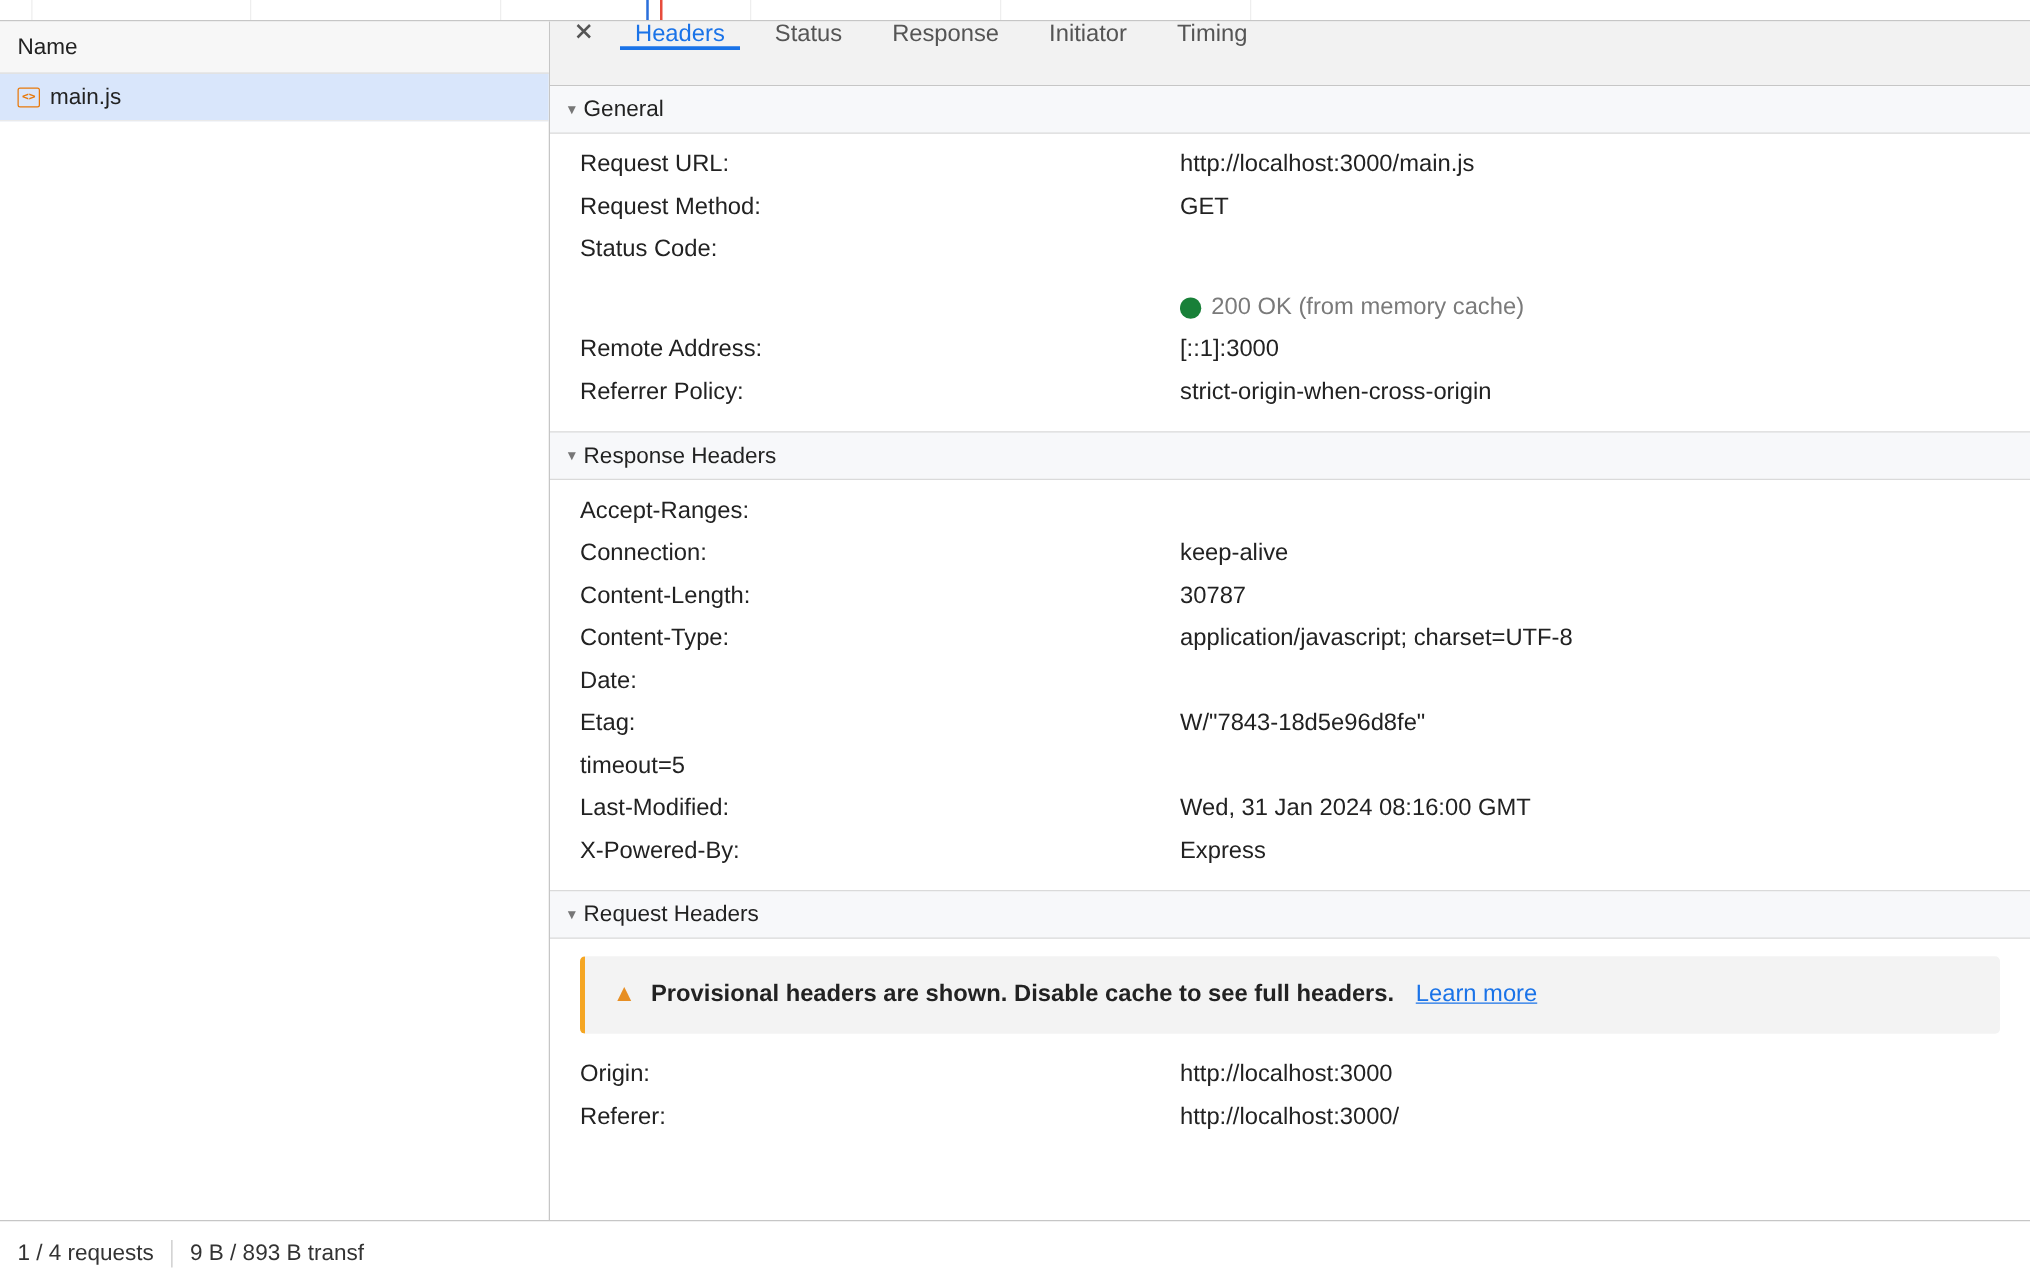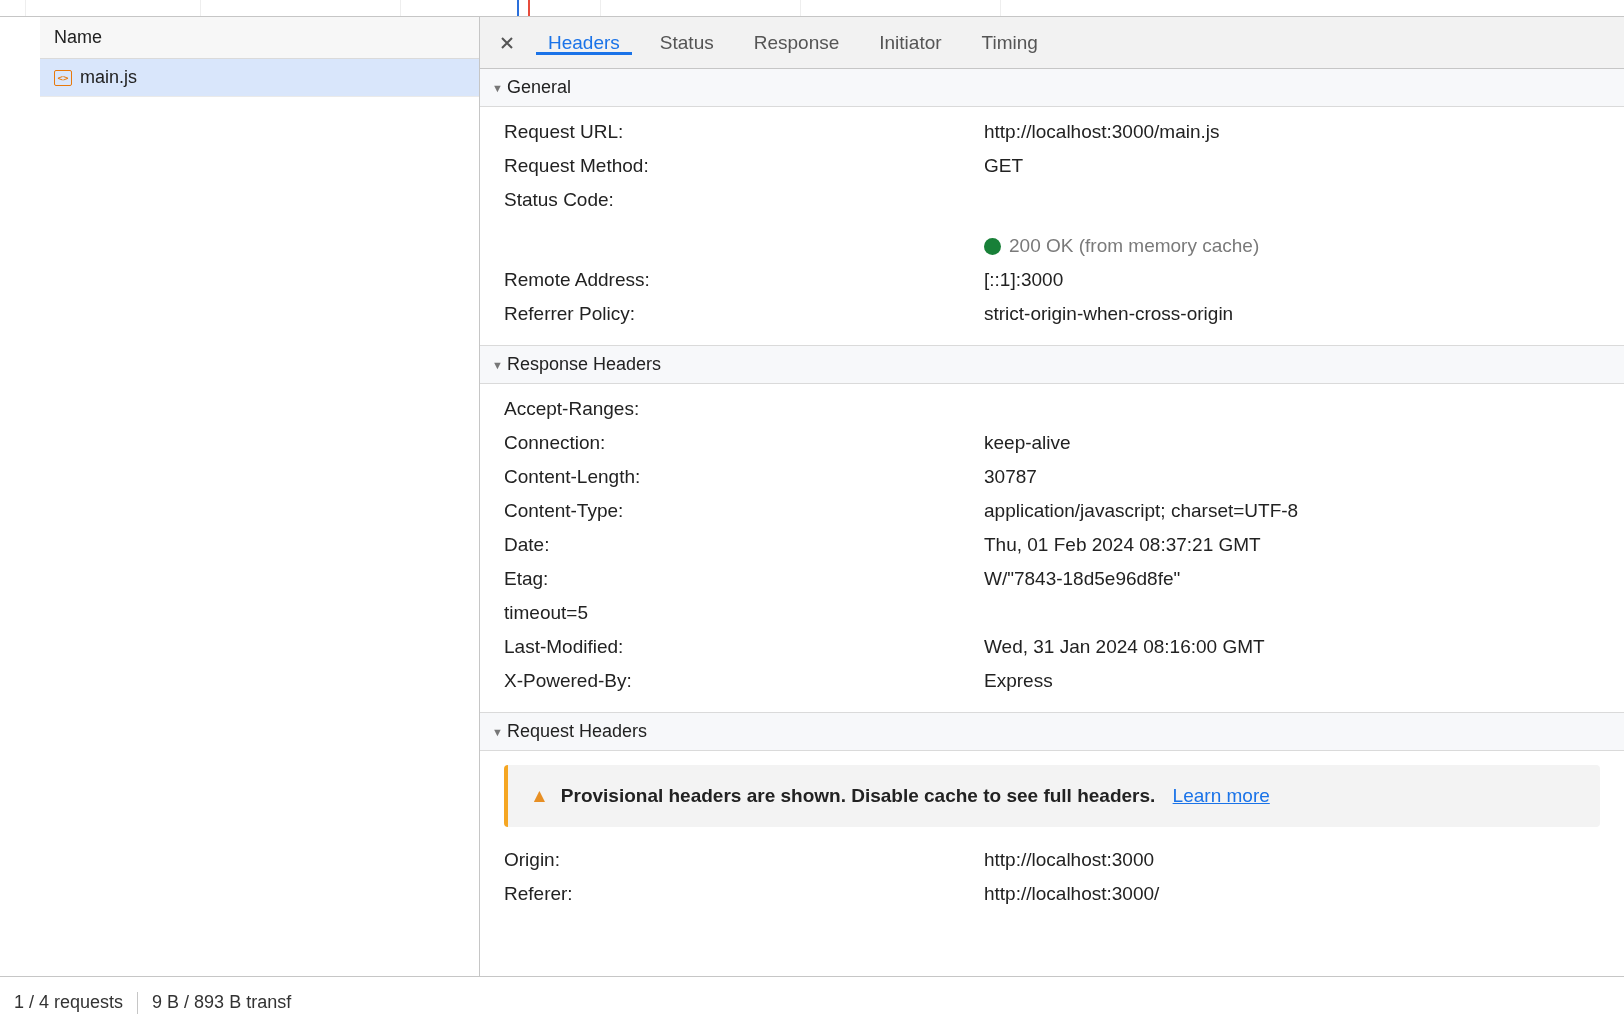--- a/index.html
+++ b/index.html
@@ -4,31 +4,31 @@
 <style>
 * { box-sizing: border-box; margin: 0; padding: 0; }
 body { font-family: -apple-system, BlinkMacSystemFont, "Segoe UI", Helvetica, Arial, sans-serif; font-size: 14px; color: #333; background: #fff; width: 1624px; height: 1028px; overflow: hidden; }
 .root { display: flex; flex-direction: column; height: 100%; }
 
 .timeline-strip { height: 17px; border-bottom: 1px solid #c6c6c6; background: #fff; position: relative; }
 .timeline-strip .tick { position: absolute; top: 0; width: 1px; height: 100%; background: #eee; }
 .timeline-strip .cursor { position: absolute; top: 0; width: 2px; height: 100%; background: #e74c3c; }
 .timeline-strip .cursor2 { position: absolute; top: 0; width: 2px; height: 100%; background: #2a6fdb; }
 
-.main { flex: 1; display: flex; min-height: 0; padding-left: 40px; }
+.main { flex: 1; display: flex; min-height: 0; }
 
 .sidebar { width: 440px; border-right: 1px solid #c6c6c6; display: flex; flex-direction: column; }
 .sidebar-header { height: 42px; display: flex; align-items: center; padding: 0 14px; border-bottom: 1px solid #dadada; background: #f7f7f7; font-size: 18px; color: #222; }
 .list { flex: 1; overflow: auto; }
 .row { height: 38px; display: flex; align-items: center; padding: 0 14px; gap: 8px; border-bottom: 1px solid #eaeaea; font-size: 18px; color: #222; cursor: pointer; }
 .row.selected { background: #d9e6fb; }
 .file-icon { width: 18px; height: 16px; border: 1.5px solid #e8790b; border-radius: 2px; display: flex; align-items: center; justify-content: center; font-size: 9px; color: #e8790b; font-family: monospace; font-weight: bold; flex-shrink: 0; }
 
 .detail { flex: 1; display: flex; flex-direction: column; min-width: 0; }
-.tabbar { height: 52px; display: flex; align-items: center; background: #f2f2f2; border-bottom: 1px solid #c6c6c6; padding-left: 6px; }
+.tabbar { height: 52px; display: flex; align-items: flex-start; background: #f2f2f2; border-bottom: 1px solid #c6c6c6; padding-left: 6px; }
 .close-btn { width: 42px; display: flex; align-items: center; justify-content: center; font-size: 18px; color: #555; cursor: pointer; }
 .tab { display: flex; align-items: center; padding: 0 20px; font-size: 19px; color: #555; cursor: pointer; position: relative; }
 .tab.active { color: #1a73e8; }
 .tab.active::after { content: ""; position: absolute; bottom: -1px; left: 8px; right: 8px; height: 3px; background: #1a73e8; }
 
 .detail-body { flex: 1; overflow: auto; background: #fff; }
 .section-head { background: #f7f8fa; border-bottom: 1px solid #dadada; border-top: 1px solid #dadada; padding: 8px 12px; font-size: 18px; color: #222; display: flex; align-items: center; gap: 4px; cursor: pointer; }
 .section-head:first-child { border-top: none; }
 .disclosure { font-size: 11px; color: #777; }
 .kv-block { padding: 8px 0 14px 0; }
@@ -133,21 +133,20 @@
           <div class="kv">
             <div class="k">Content-Length:</div>
             <div class="v">30787</div>
           </div>
           <div class="kv">
             <div class="k">Content-Type:</div>
             <div class="v">application/javascript; charset=UTF-8</div>
           </div>
           <div class="kv">
             <div class="k">Date:</div>
-            <div class="v">Thu, 01 Feb 2024 08:37:21 GMT</div>
           </div>
           <div class="kv">
             <div class="k">Etag:</div>
             <div class="v">W/"7843-18d5e96d8fe"</div>
           </div>
           <div class="kv">
             <div class="v">timeout=5</div>
           </div>
           <div class="kv">
             <div class="k">Last-Modified:</div>

